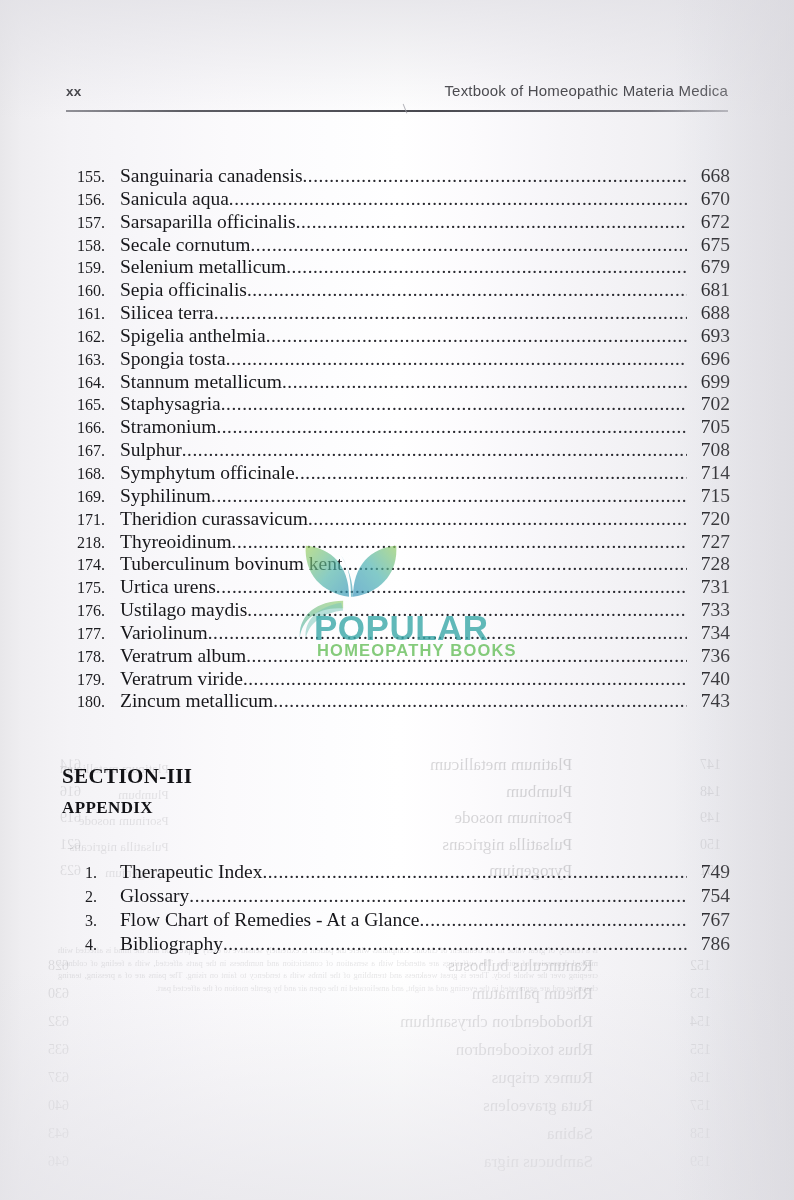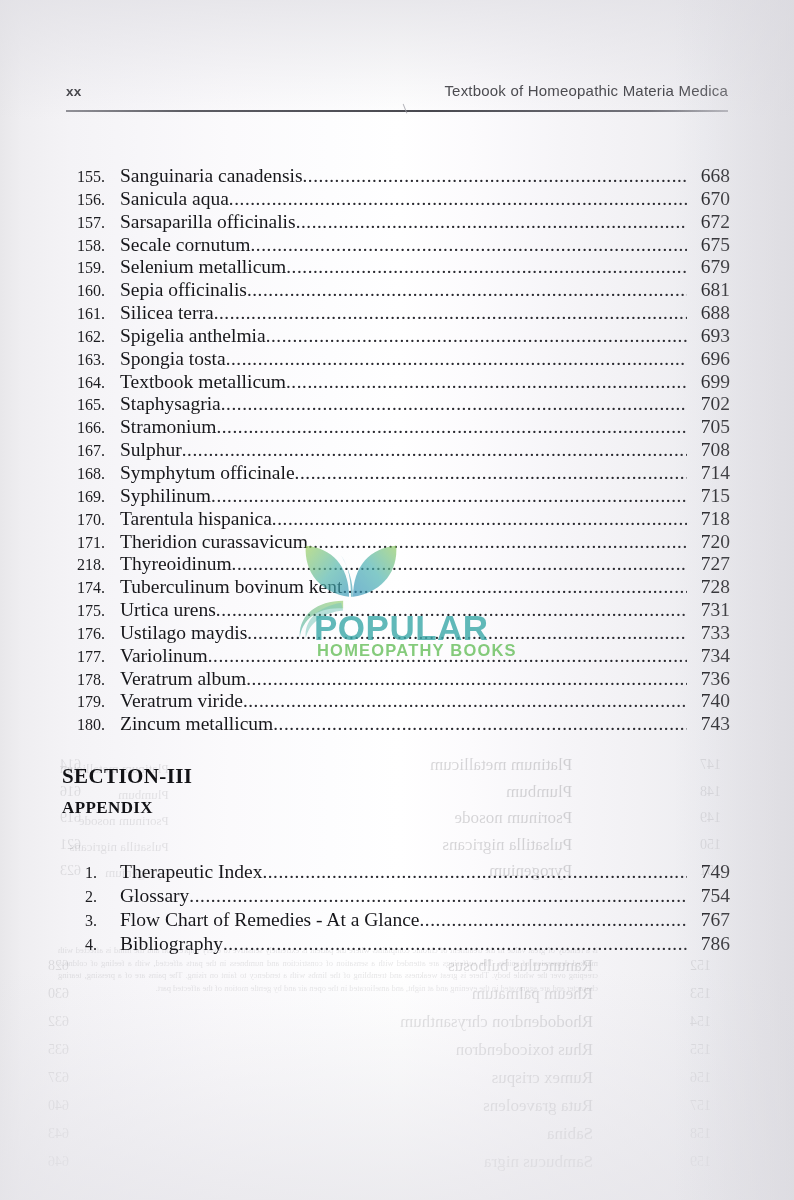--- a/index.html
+++ b/index.html
@@ -363,21 +363,21 @@
         <span class="toc-page">693</span>
       </div>
       <div class="toc-row">
         <span class="toc-num">163.</span>
         <span class="toc-label">Spongia tosta</span>
         <span class="toc-dots"></span>
         <span class="toc-page">696</span>
       </div>
       <div class="toc-row">
         <span class="toc-num">164.</span>
-        <span class="toc-label">Textbook metallicum</span>
+        <span class="toc-label">Stannum metallicum</span>
         <span class="toc-dots"></span>
         <span class="toc-page">699</span>
       </div>
       <div class="toc-row">
         <span class="toc-num">165.</span>
         <span class="toc-label">Staphysagria</span>
         <span class="toc-dots"></span>
         <span class="toc-page">702</span>
       </div>
       <div class="toc-row">
@@ -396,26 +396,20 @@
         <span class="toc-num">168.</span>
         <span class="toc-label">Symphytum officinale</span>
         <span class="toc-dots"></span>
         <span class="toc-page">714</span>
       </div>
       <div class="toc-row">
         <span class="toc-num">169.</span>
         <span class="toc-label">Syphilinum</span>
         <span class="toc-dots"></span>
         <span class="toc-page">715</span>
-      </div>
-      <div class="toc-row">
-        <span class="toc-num">170.</span>
-        <span class="toc-label">Tarentula hispanica</span>
-        <span class="toc-dots"></span>
-        <span class="toc-page">718</span>
       </div>
       <div class="toc-row">
         <span class="toc-num">171.</span>
         <span class="toc-label">Theridion curassavicum</span>
         <span class="toc-dots"></span>
         <span class="toc-page">720</span>
       </div>
       <div class="toc-row">
         <span class="toc-num">218.</span>
         <span class="toc-label">Thyreoidinum</span>

